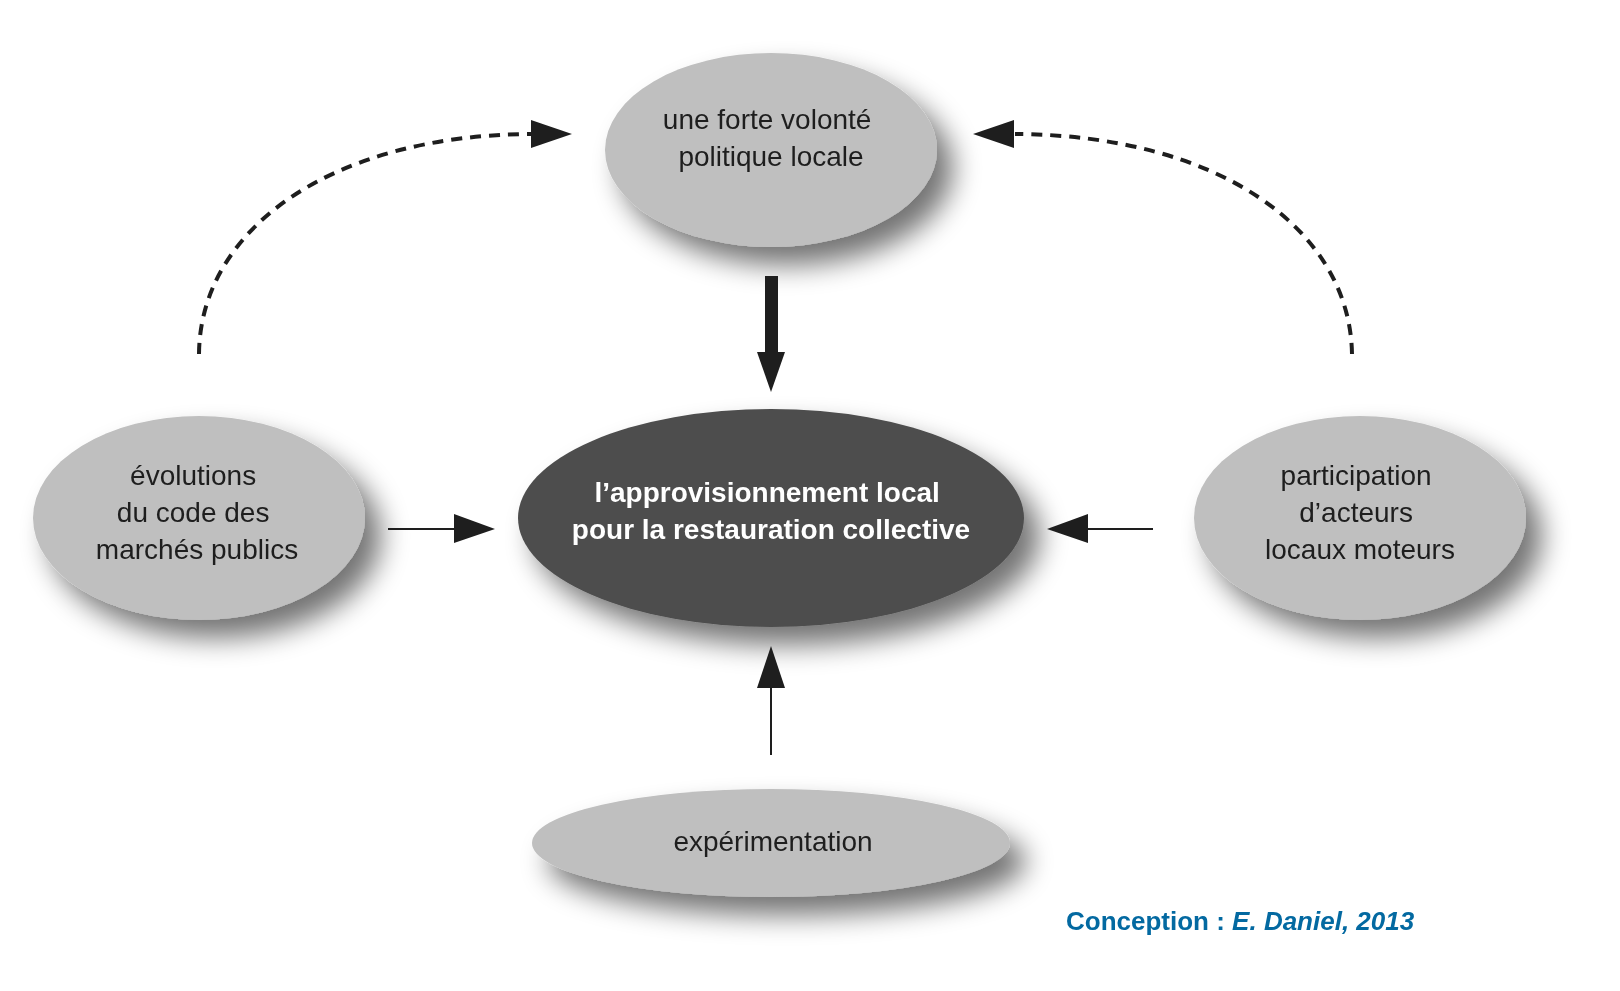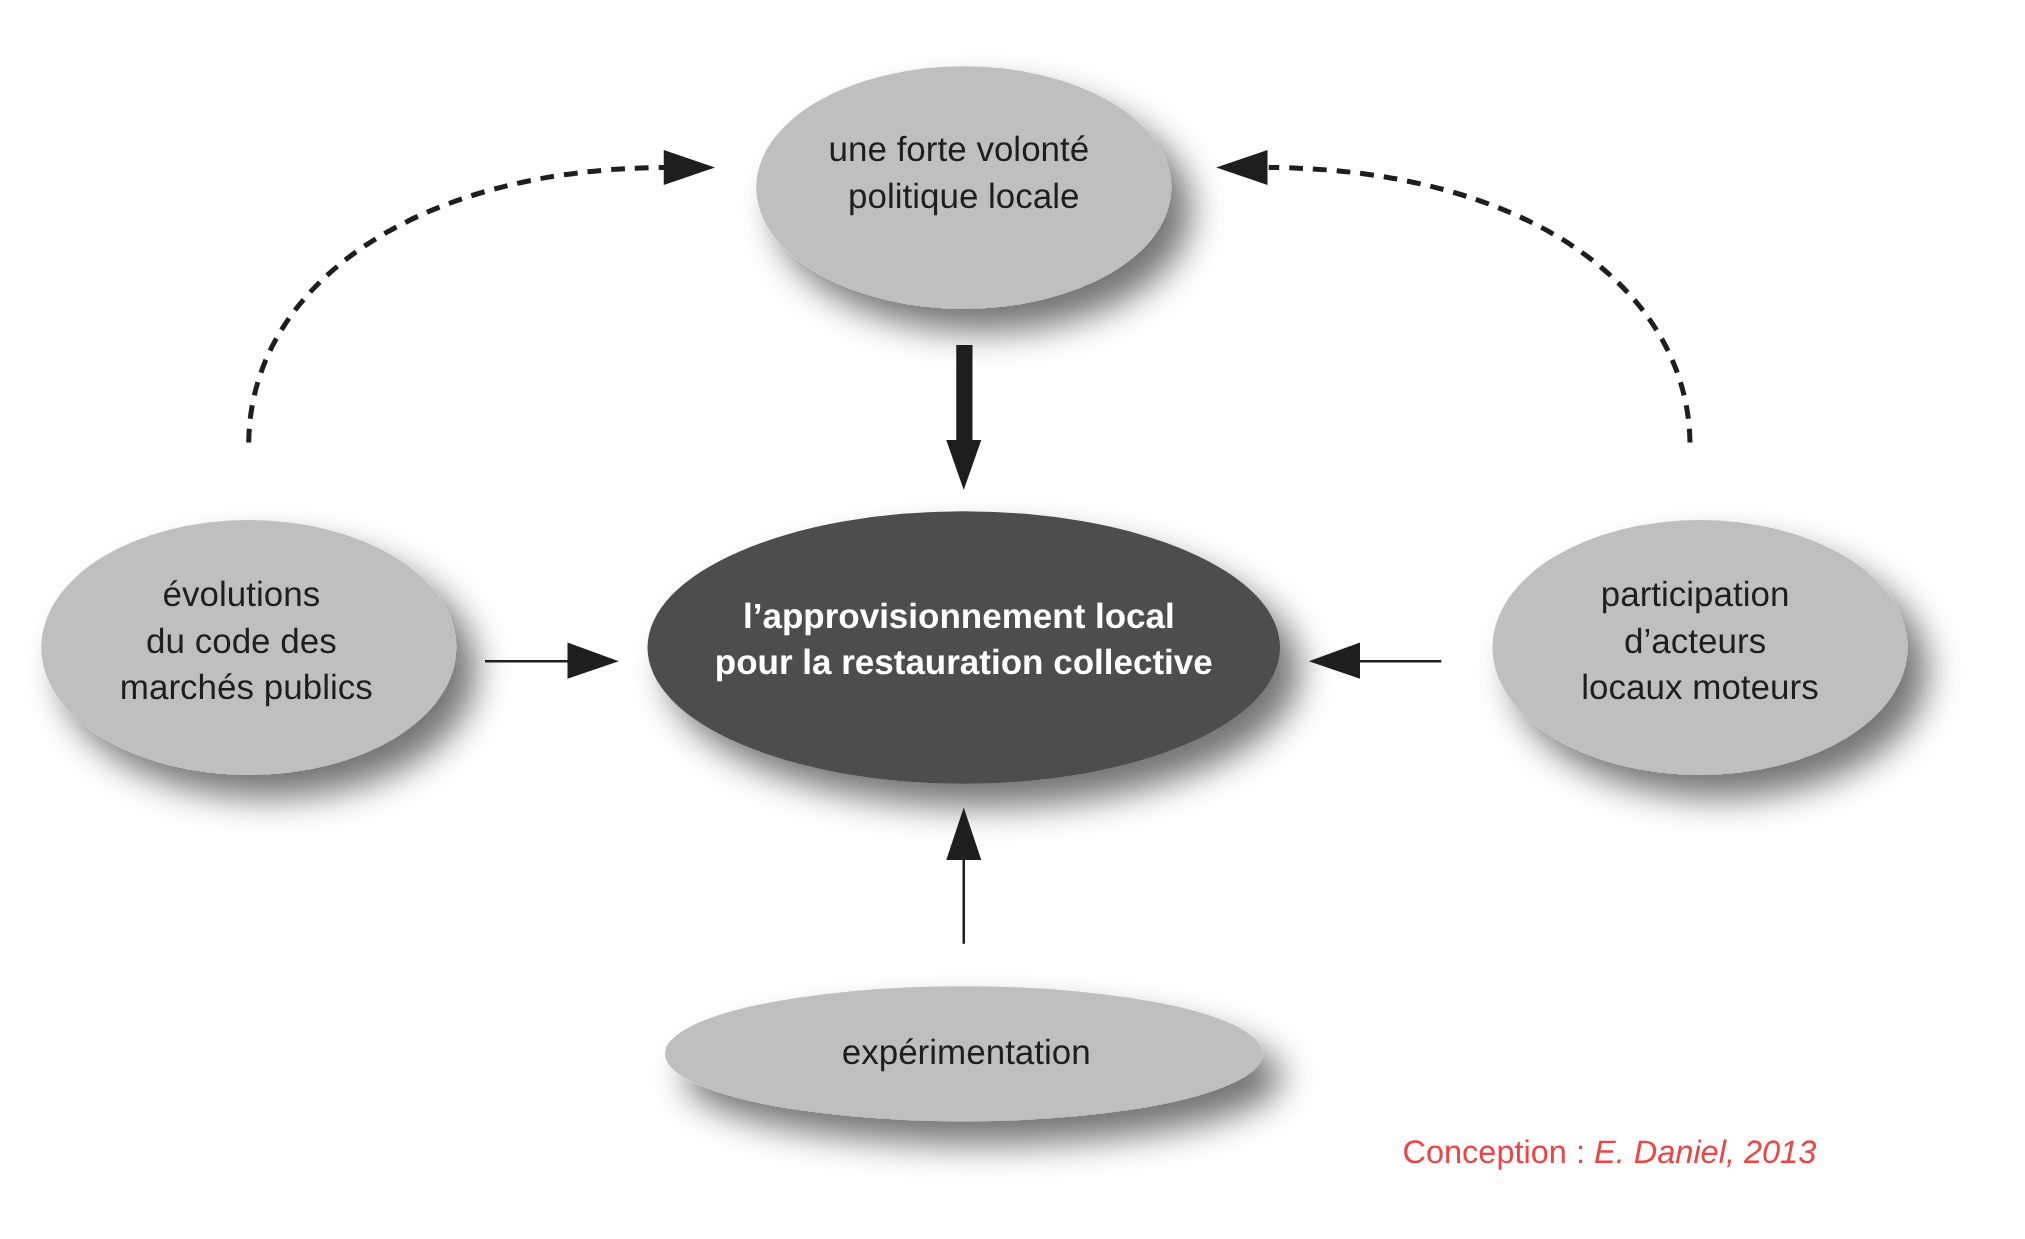--- a/index.html
+++ b/index.html
@@ -1,22 +1,22 @@
 <!DOCTYPE html>
 <html><head>
   <meta charset="utf-8">
   <style>
     html, body { margin: 0; padding: 0; background: #ffffff; }
     body { width: 1620px; height: 991px; position: relative; overflow: hidden;
            font-family: "Liberation Sans", sans-serif; }
     #diagram { position: absolute; left: 0; top: 0; width: 1620px; height: 991px; }
     .node-text { font-family: "Liberation Sans", sans-serif; font-size: 28px; fill: #1e1e1e; text-anchor: middle; }
     .node-text.central { fill: #ffffff; font-weight: bold; font-size: 28px; }
-    .caption { position: absolute; left: 1122px; top: 906px; font-size: 26px; color: #ef4444;
-               font-family: "Liberation Sans", sans-serif; white-space: nowrap; }
+    .caption { position: absolute; left: 1066px; top: 906px; font-size: 26px; color: #0369a1;
+               font-family: "Liberation Sans", sans-serif; white-space: nowrap; font-weight: bold; }
     .caption em { font-style: italic; }
   </style>
 </head>
 <body>
 
 <svg id="diagram" width="1620" height="991" viewBox="0 0 1620 991" xmlns="http://www.w3.org/2000/svg">
   <defs>
     <filter id="shadow" x="-30%" y="-30%" width="170%" height="180%">
       <feGaussianBlur in="SourceAlpha" stdDeviation="14"></feGaussianBlur>
       <feOffset dx="16" dy="18" result="ob"></feOffset>

